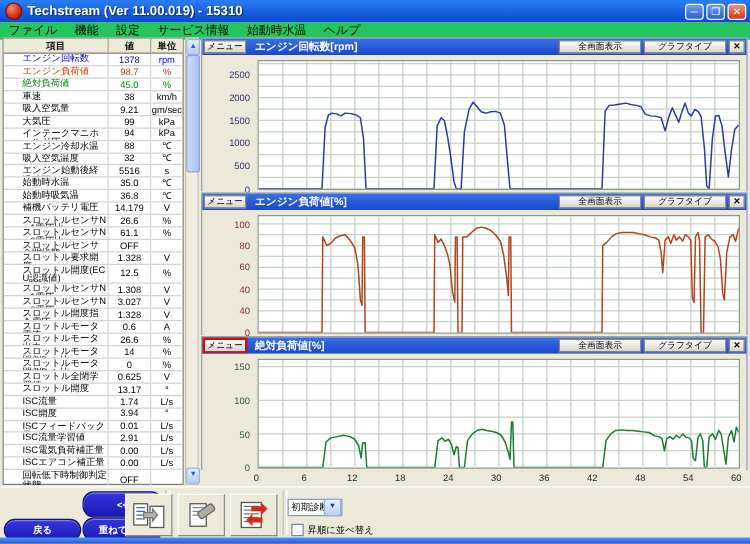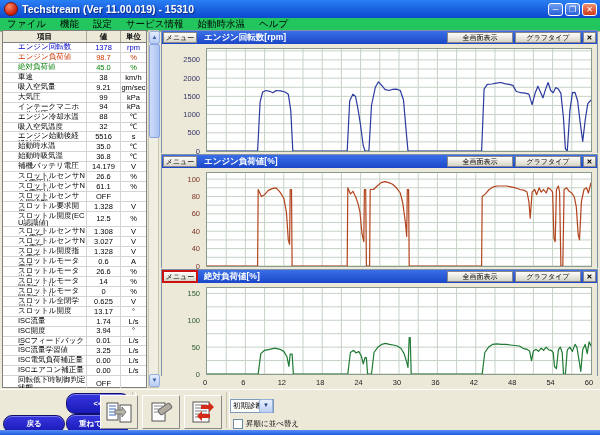--- a/index.html
+++ b/index.html
@@ -265,21 +265,21 @@
           <div class="cell val">3.94</div>
           <div class="cell unit">°</div>
         </div>
         <div class="brow">
           <div class="cell item">ISCフィードバック量</div>
           <div class="cell val">0.01</div>
           <div class="cell unit">L/s</div>
         </div>
         <div class="brow">
           <div class="cell item">ISC流量学習値</div>
-          <div class="cell val">3.25</div>
+          <div class="cell val">2.91</div>
           <div class="cell unit">L/s</div>
         </div>
         <div class="brow">
           <div class="cell item">ISC電気負荷補正量</div>
           <div class="cell val">0.00</div>
           <div class="cell unit">L/s</div>
         </div>
         <div class="brow">
           <div class="cell item">ISCエアコン補正量</div>
           <div class="cell val">0.00</div>

